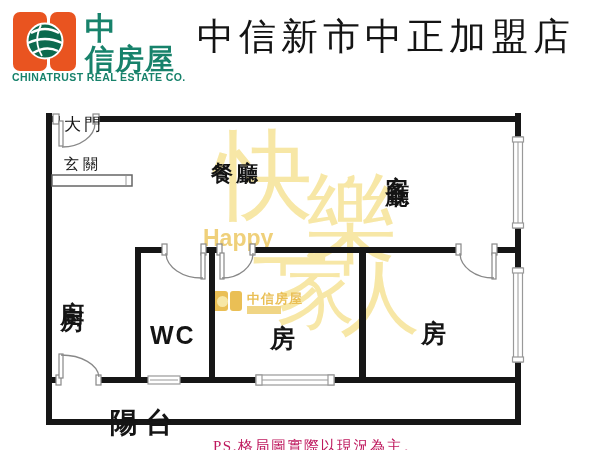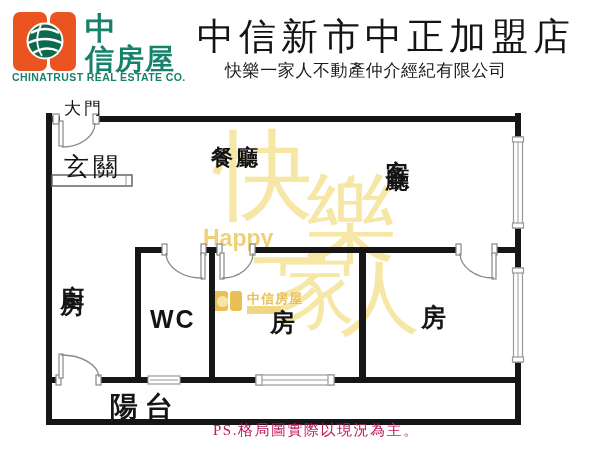--- a/index.html
+++ b/index.html
@@ -25,23 +25,23 @@
   .wm-ren{left:340px;top:258px;font-size:80px;}
   .wm-en{color:#efd07a;font-family:"Liberation Sans",sans-serif;font-weight:700;}
   .wm-happy{left:203px;top:225px;font-size:23px;}
   .wm-family{left:220px;top:249px;font-size:23px;}
   .wm-logo-sq1{left:212px;top:291px;width:16px;height:20px;background:#eabf55;border-radius:3px;}
   .wm-logo-sq2{left:230px;top:291px;width:12px;height:20px;background:#eabf55;border-radius:3px;}
   .wm-logo-globe{left:217px;top:296px;width:11px;height:11px;background:#f7e7a6;border-radius:50%;}
   .wm-logo-txt{left:247px;top:290px;font-size:13px;font-weight:700;color:#eabf55;letter-spacing:1px;}
   .wm-logo-bar{left:247px;top:306px;width:34px;height:8px;background:#f0d585;}
   
-  .lbl{color:#141414;line-height:1.18;white-space:nowrap;}
+  .lbl{color:#141414;line-height:1.18;white-space:nowrap;margin-top:16px;}
   .lbl-damen{left:64px;top:99px;font-size:17px;letter-spacing:3px;}
-  .lbl-entry{left:64px;top:152px;font-size:25px;letter-spacing:4px;}
+  .lbl-entry{left:64px;top:140px;font-size:15px;letter-spacing:4px;}
   .lbl-dining{left:211px;top:145px;font-size:22px;letter-spacing:3px;font-weight:600;}
   .lbl-living{left:383px;top:141px;font-size:24px;writing-mode:vertical-rl;letter-spacing:6px;font-weight:600;}
   .lbl-kitchen{left:58px;top:266px;font-size:24px;writing-mode:vertical-rl;letter-spacing:6px;font-weight:600;}
   .lbl-wc{left:150px;top:305px;font-size:25px;font-family:"Liberation Sans",sans-serif;font-weight:700;letter-spacing:2px;}
   .lbl-room1{left:270px;top:308px;font-size:25px;font-weight:600;}
   .lbl-room2{left:421px;top:303px;font-size:25px;font-weight:600;}
   .lbl-balcony{left:110px;top:390px;font-size:28px;letter-spacing:7px;font-weight:600;}
   .lbl-note{left:213px;top:422px;font-size:15px;letter-spacing:1.5px;color:#be185d;}
   svg{display:block;}
 </style>
@@ -59,21 +59,20 @@
       <path d="M 31 33 Q 45 25 59 33" fill="none" stroke="#ffffff" stroke-width="2.4"></path>
       <path d="M 28 43 Q 45 35 62 43" fill="none" stroke="#ffffff" stroke-width="2.4"></path>
       <path d="M 33 53 Q 46 45 58 51" fill="none" stroke="#ffffff" stroke-width="2.4"></path>
       <path d="M 41 25 Q 33 41 42 56" fill="none" stroke="#ffffff" stroke-width="1.8"></path>
     </g>
   </svg>
   <div class="abs brand-cn1">中</div>
   <div class="abs brand-en">CHINATRUST REAL ESTATE CO.</div>
   <div class="abs brand-cn2">信房屋</div>
   <div class="abs store-title">中信新市中正加盟店</div>
-  <div class="abs store-subtitle">快樂一家人不動產仲介經紀有限公司</div>
 </div>
 
 <div class="abs" style="left:0;top:0;width:600px;height:450px;">
   <div class="abs wm wm-kuai">快</div>
   <div class="abs wm wm-le">樂</div>
   <div class="abs wm wm-yi">一</div>
   <div class="abs wm wm-jia">家</div>
   <div class="abs wm wm-ren">人</div>
   <div class="abs wm-en wm-happy">Happy</div>
   <div class="abs wm-logo-sq1"></div>

